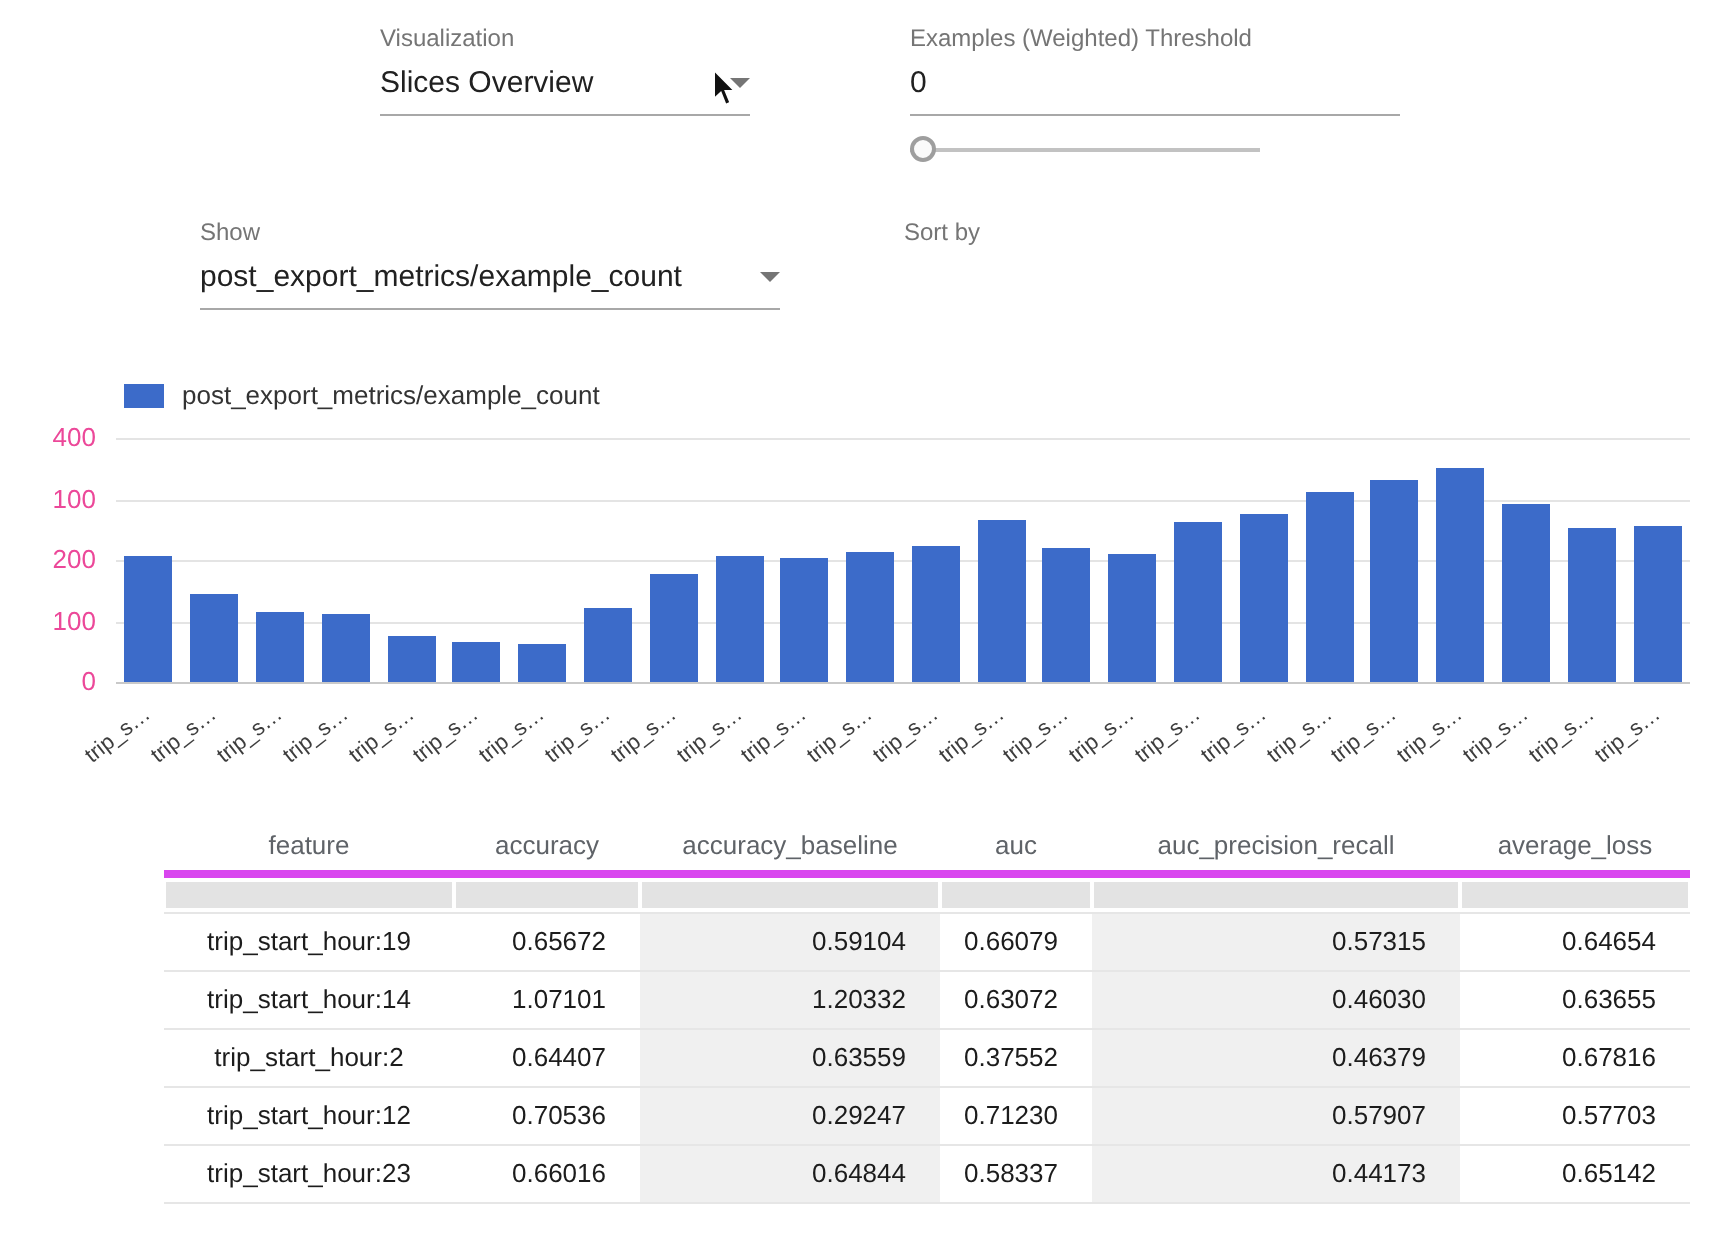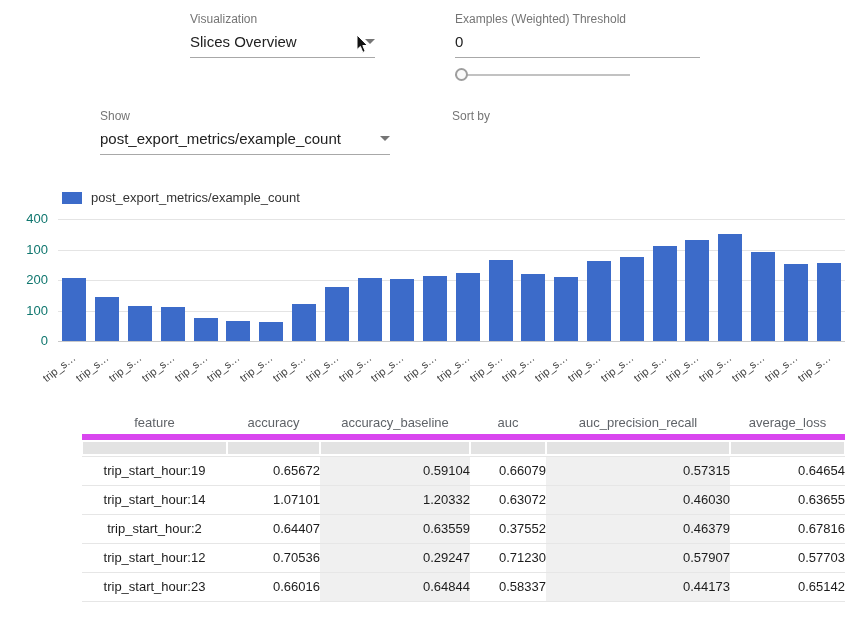--- a/index.html
+++ b/index.html
@@ -29,41 +29,41 @@
                   background:#fafafa; border:2px solid #9e9e9e; }
 
   
   .cursor { position:absolute; left:356px; top:34px; z-index:20; }
 
   
   .legend { position:absolute; left:62px; top:190px; display:flex; align-items:center; gap:9px; }
   .legend-swatch { width:20px; height:12px; background:#3c6bc9; }
   .legend-label { font-size:13px; color:#333; }
   #yaxis { position:absolute; left:0; top:219px; width:48px; height:122px; }
-  .ytick { position:absolute; right:0; width:48px; text-align:right; font-size:13px; color:#0f766e; }
+  .ytick { position:absolute; right:0; width:48px; text-align:right; font-size:13px; color:#ec4899; }
   #plot { position:absolute; left:58px; top:219px; width:787px; height:122px; }
   .gridline { position:absolute; left:0; width:100%; height:1px; background:#e4e4e4; }
   .gridline.baseline { background:#c9c9c9; }
   .bar { position:absolute; bottom:0; width:24px; background:#3c6bc9; }
   #xlabels { position:absolute; left:58px; top:343px; width:787px; height:42px; }
   .xlabel { position:absolute; top:7px; width:46px; text-align:right; font-size:11px; color:#3d3d3d;
             white-space:nowrap; transform:rotate(-38deg); transform-origin:100% 50%; }
 
   
   .table-wrap { position:absolute; left:82px; top:410px; }
   table { border-collapse:collapse; table-layout:fixed; width:763px;
           font-family:"Liberation Sans", sans-serif; }
   th { font-weight:400; color:#5f6368; font-size:13px; height:27px; text-align:center;
-       border-bottom:6px solid #d946ef; overflow:hidden; white-space:nowrap; }
+       border-bottom:4px solid #d946ef; overflow:hidden; white-space:nowrap; }
   tr.filter-row td { height:19px; padding:2px 1px; border-bottom:1px solid #e6e6e6; }
   .filter-box { height:100%; background:#e3e3e3; }
   tbody td { height:29px; border-bottom:1px solid #e6e6e6; color:#1c1c1c; font-size:13px;
              overflow:hidden; white-space:nowrap; }
   td.feature { text-align:center; }
-  td.num { text-align:right; }
+  td.num { text-align:right; padding-right:17px; }
   td.shaded { background:#f0f0f0; }
 </style>
 </head>
 <body>
 
 <div class="screen">
 
   <div class="ctl" id="viz-control">
     <div class="ctl-label">Visualization</div>
     <div class="ctl-row">

